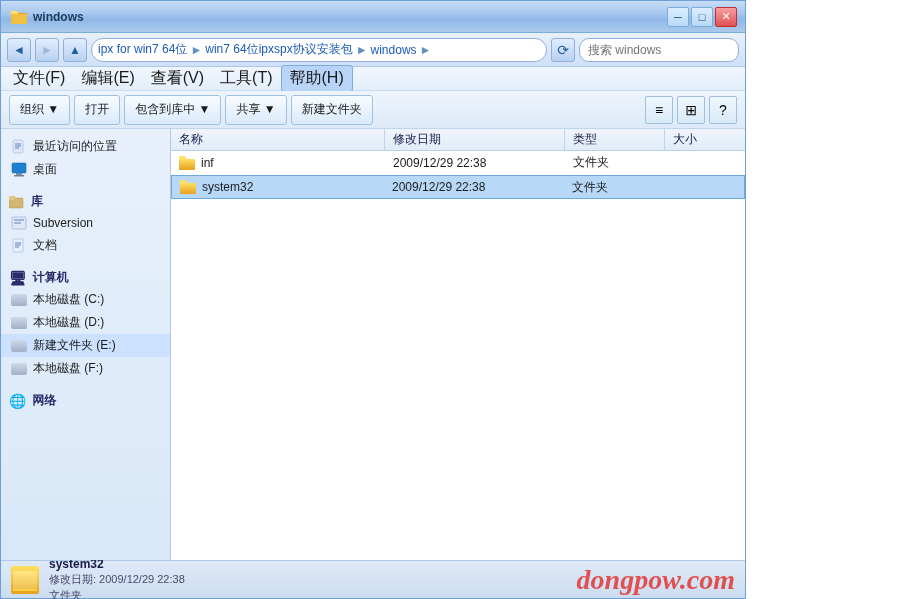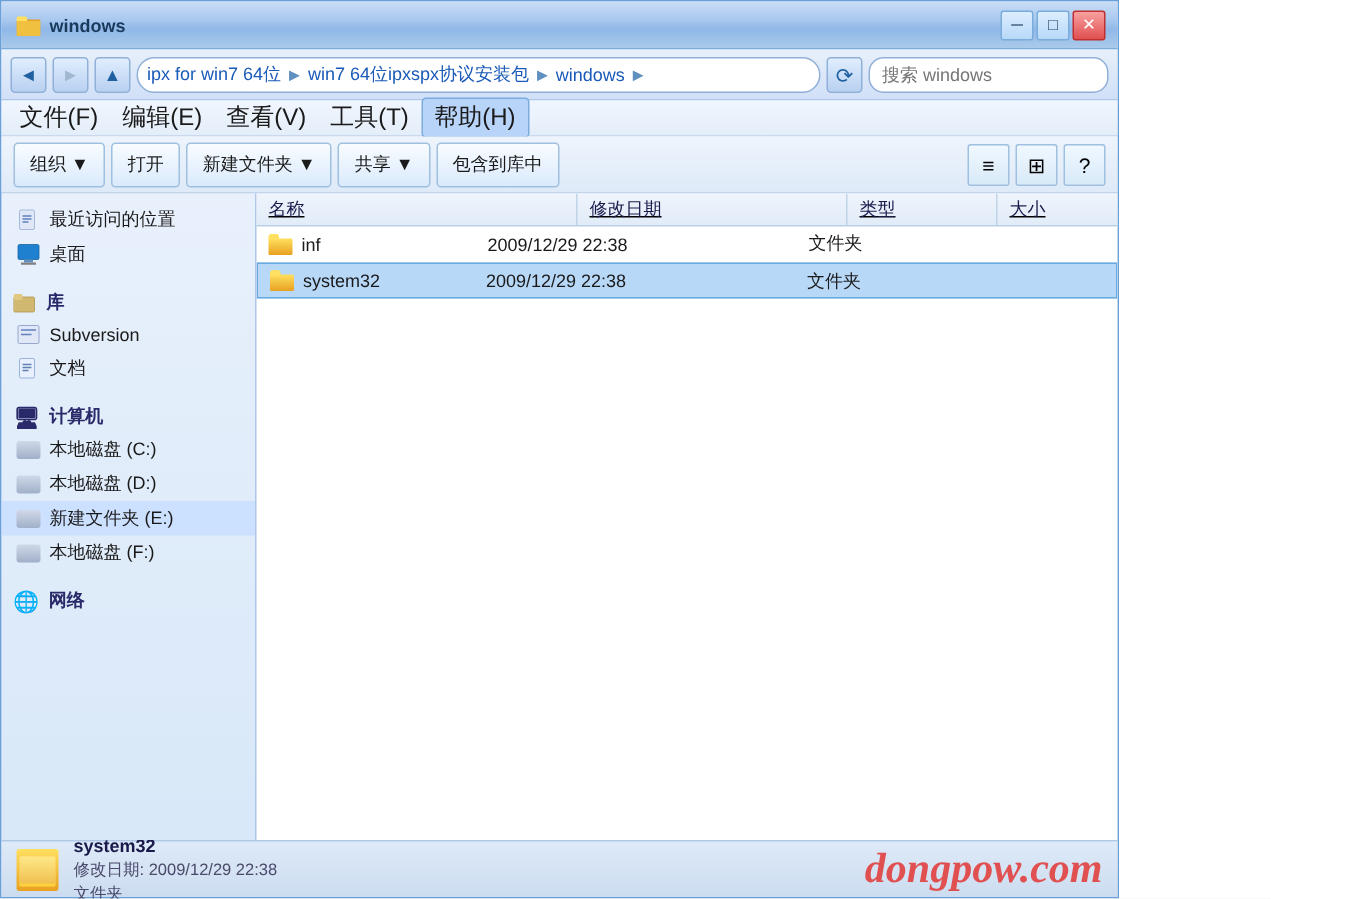--- a/index.html
+++ b/index.html
@@ -263,21 +263,20 @@
     .file-list-header {
       display: grid;
       grid-template-columns: 1fr 180px 100px 80px;
       background: linear-gradient(to bottom, #f0f4fc, #e0ecf8);
       border-bottom: 1px solid #b8d0e8;
       height: 22px;
       align-items: center;
       position: sticky;
       top: 0;
       z-index: 10;
-      text-decoration: underline;
     }
     .col-header {
       padding: 0 8px;
       font-size: 12px;
       color: #1a1a4a;
       border-right: 1px solid #c0d4e8;
       height: 100%;
       display: flex;
       align-items: center;
       cursor: pointer;
@@ -285,21 +284,20 @@
     }
     .col-header:last-child { border-right: none; }
 
     .file-row {
       display: grid;
       grid-template-columns: 1fr 180px 100px 80px;
       height: 24px;
       align-items: center;
       cursor: pointer;
       border-bottom: 1px solid transparent;
-      gap: 34px;
     }
     .file-row.selected {
       background: #b8d8f8;
       border: 1px solid #6aaae0;
     }
     .file-cell {
       padding: 0 8px;
       font-size: 12px;
       color: #1a1a1a;
       overflow: hidden;
@@ -448,23 +446,23 @@
     <div class="menu-item">文件(F)</div>
     <div class="menu-item">编辑(E)</div>
     <div class="menu-item">查看(V)</div>
     <div class="menu-item">工具(T)</div>
     <div class="menu-item active">帮助(H)</div>
   </div>
 
   <div class="toolbar">
     <div class="toolbar-btn">组织 ▼</div>
     <div class="toolbar-btn">打开</div>
-    <div class="toolbar-btn">新建文件夹 ▼</div>
+    <div class="toolbar-btn">包含到库中 ▼</div>
     <div class="toolbar-btn">共享 ▼</div>
-    <div class="toolbar-btn">包含到库中</div>
+    <div class="toolbar-btn">新建文件夹</div>
     <div class="toolbar-right">
       <div class="view-btn">≡</div>
       <div class="view-btn">⊞</div>
       <div class="view-btn">?</div>
     </div>
   </div>
 
   <div class="main-content">
 
     <div class="sidebar">

